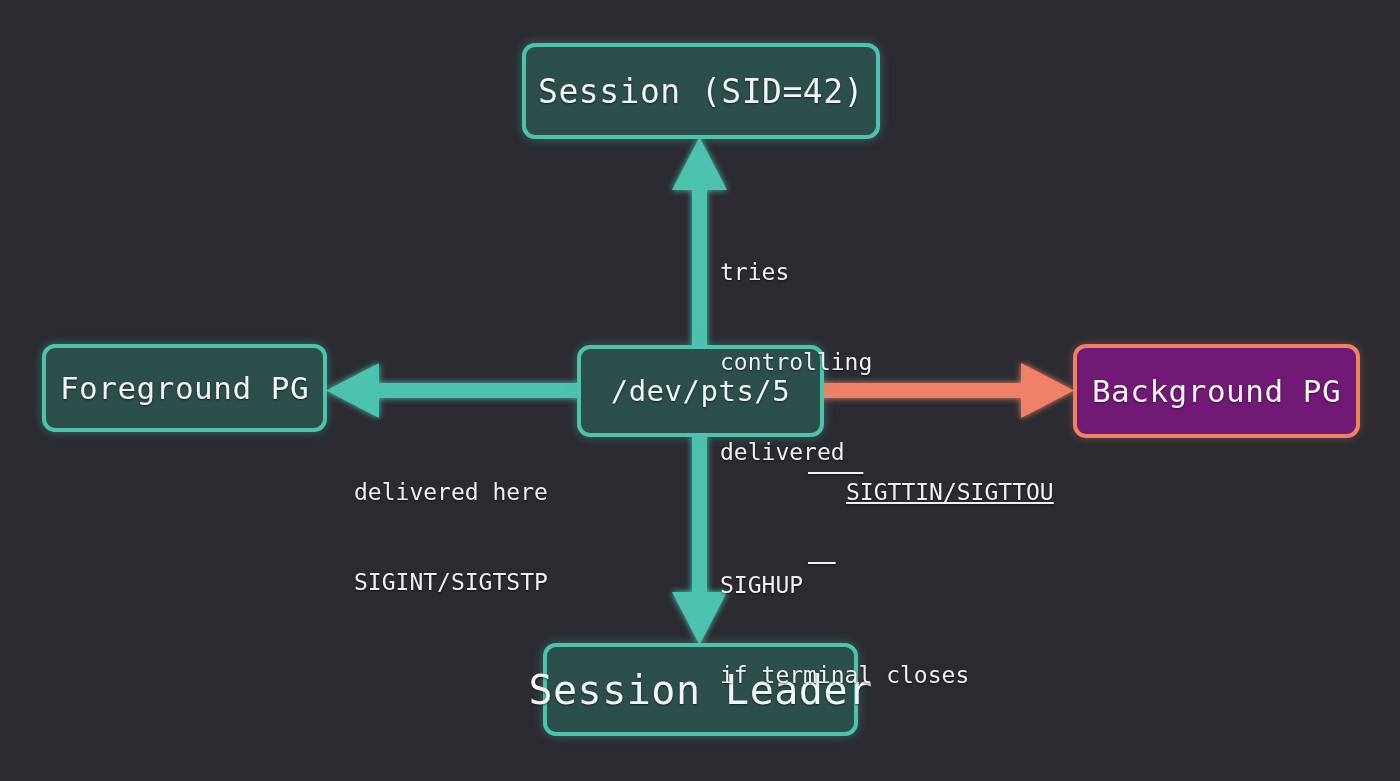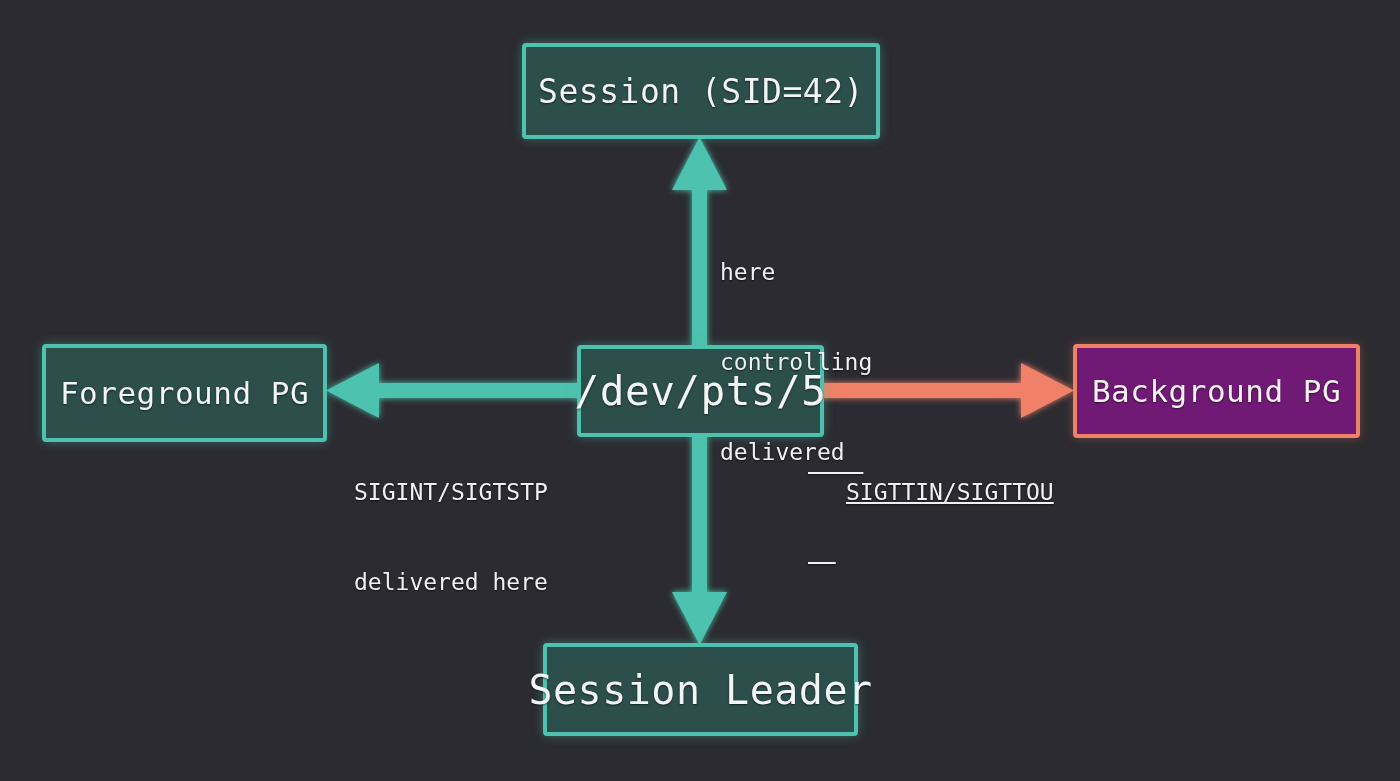--- a/index.html
+++ b/index.html
@@ -21,21 +21,21 @@
     top: 0;
     width: 1400px;
     height: 781px;
   }
   .node {
     position: absolute;
     box-sizing: border-box;
     display: flex;
     align-items: center;
     justify-content: center;
-    border-radius: 4px;
+    border-radius: 13px;
     border-style: solid;
     border-width: 4px;
     font-family: "DejaVu Sans Mono", "Liberation Mono", monospace;
     letter-spacing: 0.5px;
     z-index: 3;
   }
   .node-teal {
     border-color: #4ec2ae;
     background: #2c4f4c;
     color: #f3f4f5;
@@ -58,22 +58,22 @@
     font-size: 23px;
     line-height: 30px;
     white-space: pre;
     z-index: 4;
     text-shadow: 0 1px 2px rgba(0,0,0,0.6);
   }
   .edge-label.right-align-block { text-align: left; text-decoration: underline; }
 
   
   #node-session       { left: 522px; top: 43px;  width: 358px; height: 96px;  font-size: 33px; }
-  #node-foreground    { left: 42px;  top: 344px; width: 285px; height: 98px;  font-size: 31px; }
-  #node-pts           { left: 577px; top: 345px; width: 247px; height: 92px;  font-size: 41px; }
+  #node-foreground    { left: 42px;  top: 344px; width: 285px; height: 88px;  font-size: 31px; }
+  #node-pts           { left: 577px; top: 345px; width: 247px; height: 92px;  font-size: 29px; }
   #node-background    { left: 1073px;top: 344px; width: 287px; height: 94px;  font-size: 31px; }
   #node-sessionleader { left: 543px; top: 643px; width: 315px; height: 93px;  font-size: 40px; }
 
   
   #label-owns     { left: 720px; top: 197px; }
   #label-sigint   { left: 354px; top: 417px; }
   #label-sigttin  { left: 808px; top: 417px; }
   #label-sighup   { left: 720px; top: 510px; }
 </style>
 </head>
@@ -134,28 +134,32 @@
 
   <div class="node node-red" id="node-background">
     <span class="node-label">Background PG</span>
   </div>
 
   <div class="node node-teal" id="node-sessionleader">
     <span class="node-label">Session Leader</span>
   </div>
 
   <div class="edge-label" id="label-owns">
-    <div>here</div>
+    <div>tries</div>
     <div>controlling</div>
     <div>delivered</div>
   </div>
 
   <div class="edge-label" id="label-sigint">
+    <div>delivered here</div>
     <div>SIGINT/SIGTSTP</div>
-    <div>delivered here</div>
   </div>
 
   <div class="edge-label right-align-block" id="label-sigttin">
     <div style="padding-left:38px">SIGTTIN/SIGTTOU</div>
   </div>
 
+  <div class="edge-label" id="label-sighup">
+    <div>SIGHUP</div>
+    <div>if terminal closes</div>
+  </div>
 
 </div>
 
 </body></html>

